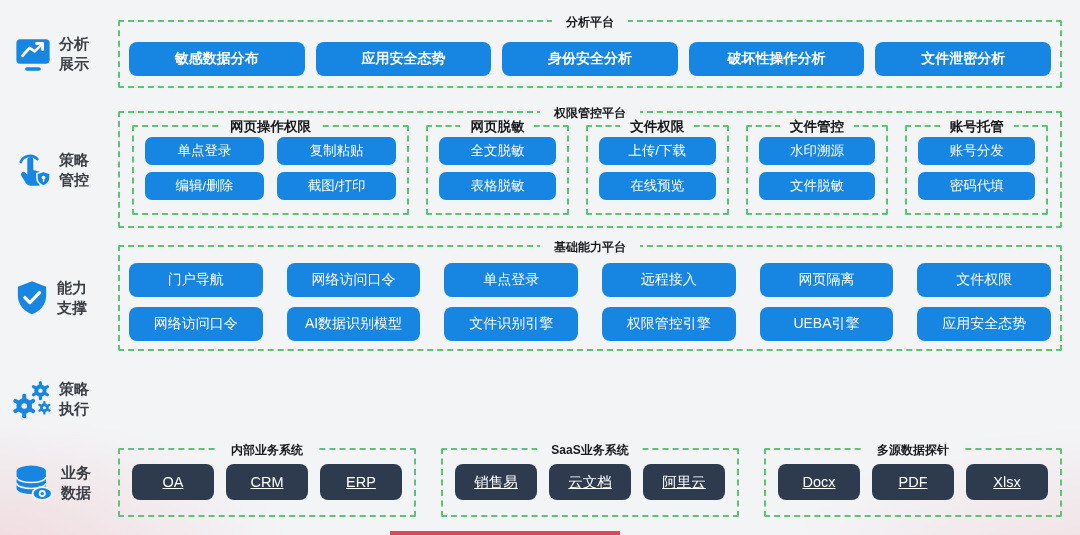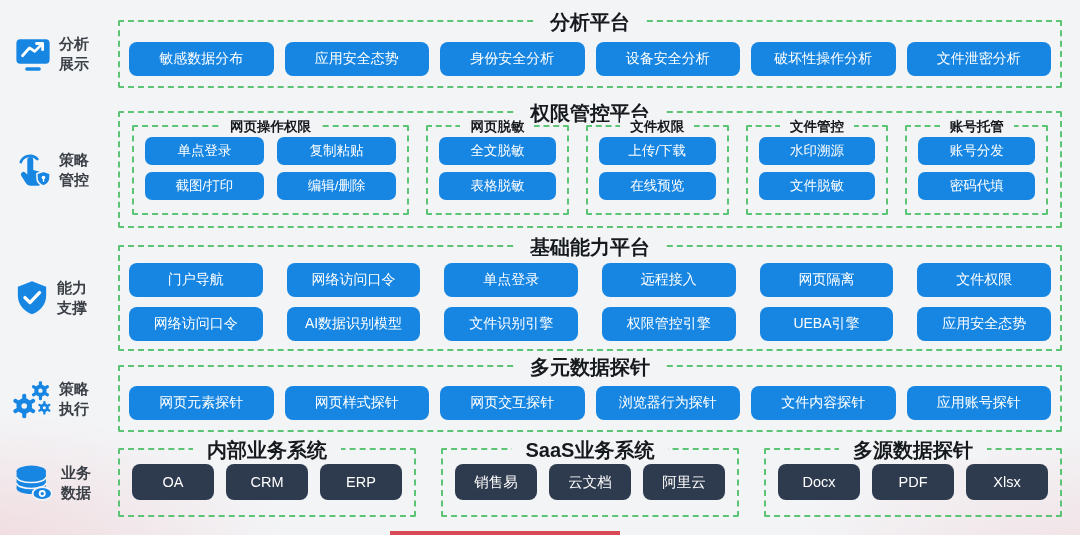--- a/index.html
+++ b/index.html
@@ -19,26 +19,26 @@
       var(--bg);
   }
   .row{position:absolute;left:0;right:0;display:flex;}
   .side{width:118px;flex:0 0 118px;display:flex;align-items:center;gap:5px;padding-left:12px;box-sizing:border-box;}
   .side svg{flex:0 0 auto;}
   .side-label{font-size:15px;font-weight:700;color:#3b4046;line-height:1.32;}
   .content{flex:1;margin-right:18px;position:relative;}
   .box{position:relative;border:2px dashed var(--green);border-radius:2px;height:100%;box-sizing:border-box;}
   .box-title{
     position:absolute;top:-9px;left:50%;transform:translateX(-50%);
-    background:var(--bg);padding:0 14px;font-size:20px;font-weight:700;color:var(--title);white-space:nowrap;line-height:18px;
+    background:var(--bg);padding:0 14px;font-size:12px;font-weight:700;color:var(--title);white-space:nowrap;line-height:18px;
   }
   .btn{background:var(--blue);color:#fff;border-radius:8px;display:flex;align-items:center;justify-content:center;font-size:14px;white-space:nowrap;}
-  .btn.dark{background:var(--dark);}
-  
-  .strip{display:flex;gap:11px;padding:20px 9px 10px;}
+  .btn.dark{background:var(--dark);text-decoration:underline;}
+  
+  .strip{display:flex;gap:11px;padding:20px 9px 10px;font-weight:bold;}
   .strip .btn{flex:1;height:34px;}
   #row4 .strip{padding:19px 9px 10px;}
   
   .groups{display:flex;gap:17px;padding:12px 12px 11px;height:90px;}
   .group{position:relative;border:2px dashed var(--green);border-radius:2px;box-sizing:border-box;flex:1;padding:10px 11px 13px;display:grid;grid-auto-rows:1fr;gap:7px;}
   .group.wide{flex:2.15;grid-template-columns:1fr 1fr;column-gap:13px;}
   .group-title{
     position:absolute;top:-9px;left:50%;transform:translateX(-50%);
     background:var(--bg);padding:0 10px;font-size:13.5px;font-weight:700;color:var(--title);white-space:nowrap;line-height:17px;
   }
@@ -68,21 +68,20 @@
         <div>展示</div>
     </div>
   </div>
   <div class="content">
     <div class="box">
       <span class="box-title">分析平台</span>
       <div class="strip">
         <div class="btn">敏感数据分布</div>
         <div class="btn">应用安全态势</div>
         <div class="btn">身份安全分析</div>
-        <div class="btn">设备安全分析</div>
         <div class="btn">破坏性操作分析</div>
         <div class="btn">文件泄密分析</div>
       </div>
     </div>
   </div>
 </div>
 
 <div class="row" id="row2" style="top:111px;height:117px;">
   <div class="side">
     <svg viewBox="0 0 48 48" width="42" height="42">
@@ -98,22 +97,22 @@
     </div>
   </div>
   <div class="content">
     <div class="box">
       <span class="box-title">权限管控平台</span>
       <div class="groups">
         <div class="group wide">
           <span class="group-title">网页操作权限</span>
           <div class="btn">单点登录</div>
           <div class="btn">复制粘贴</div>
+          <div class="btn">编辑/删除</div>
           <div class="btn">截图/打印</div>
-          <div class="btn">编辑/删除</div>
         </div>
         <div class="group">
           <span class="group-title">网页脱敏</span>
           <div class="btn">全文脱敏</div>
           <div class="btn">表格脱敏</div>
         </div>
         <div class="group">
           <span class="group-title">文件权限</span>
           <div class="btn">上传/下载</div>
           <div class="btn">在线预览</div>
@@ -204,33 +203,20 @@
           <circle r="9"></circle>
             <circle r="3.2" fill="#f3f4f6"></circle>
         </g>
       </g>
     </svg>
     <div class="side-label">
       <div>策略</div>
         <div>执行</div>
     </div>
   </div>
-  <div class="content">
-    <div class="box">
-      <span class="box-title">多元数据探针</span>
-      <div class="strip">
-        <div class="btn">网页元素探针</div>
-        <div class="btn">网页样式探针</div>
-        <div class="btn">网页交互探针</div>
-        <div class="btn">浏览器行为探针</div>
-        <div class="btn">文件内容探针</div>
-        <div class="btn">应用账号探针</div>
-      </div>
-    </div>
-  </div>
 </div>
 
 <div class="row" id="row5" style="top:448px;height:69px;">
   <div class="side">
     <svg viewBox="0 0 48 48" width="44" height="44">
       <ellipse cx="21" cy="11" rx="16" ry="6" fill="#1786e3"></ellipse>
       <path d="M5 11 V30 c0 3.3 7.2 6 16 6 s16 -2.7 16 -6 V11" fill="#1786e3"></path>
       <path d="M5 17.5 c0 3.3 7.2 6 16 6 s16 -2.7 16 -6" stroke="#f3f4f6" stroke-width="1.8" fill="none"></path>
       <path d="M5 24 c0 3.3 7.2 6 16 6 s16 -2.7 16 -6" stroke="#f3f4f6" stroke-width="1.8" fill="none"></path>
       <ellipse cx="33" cy="35.5" rx="10.5" ry="7" fill="#1786e3" stroke="#f3f4f6" stroke-width="2"></ellipse>

